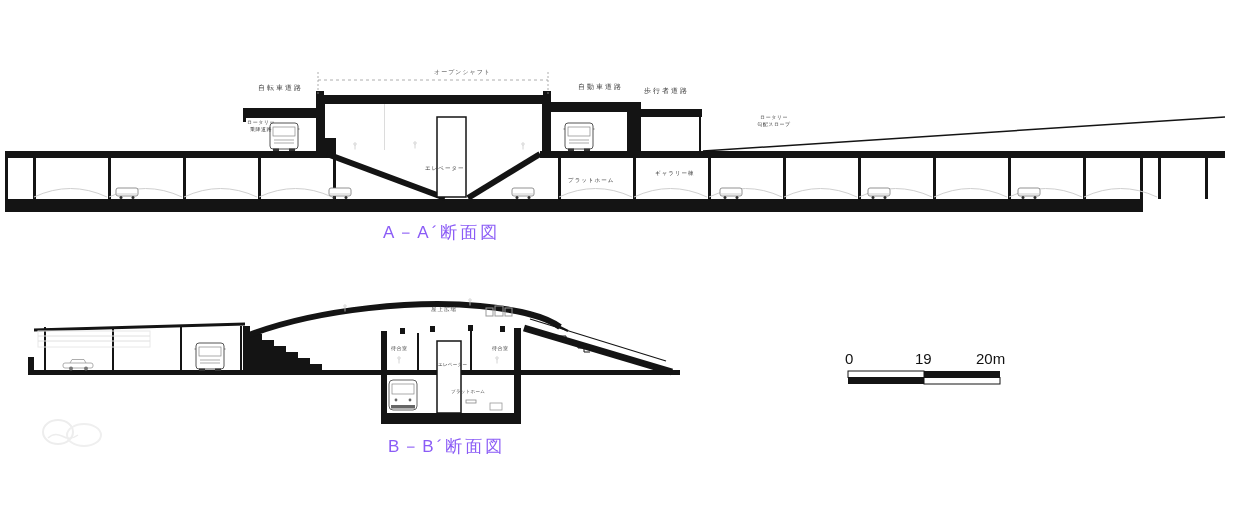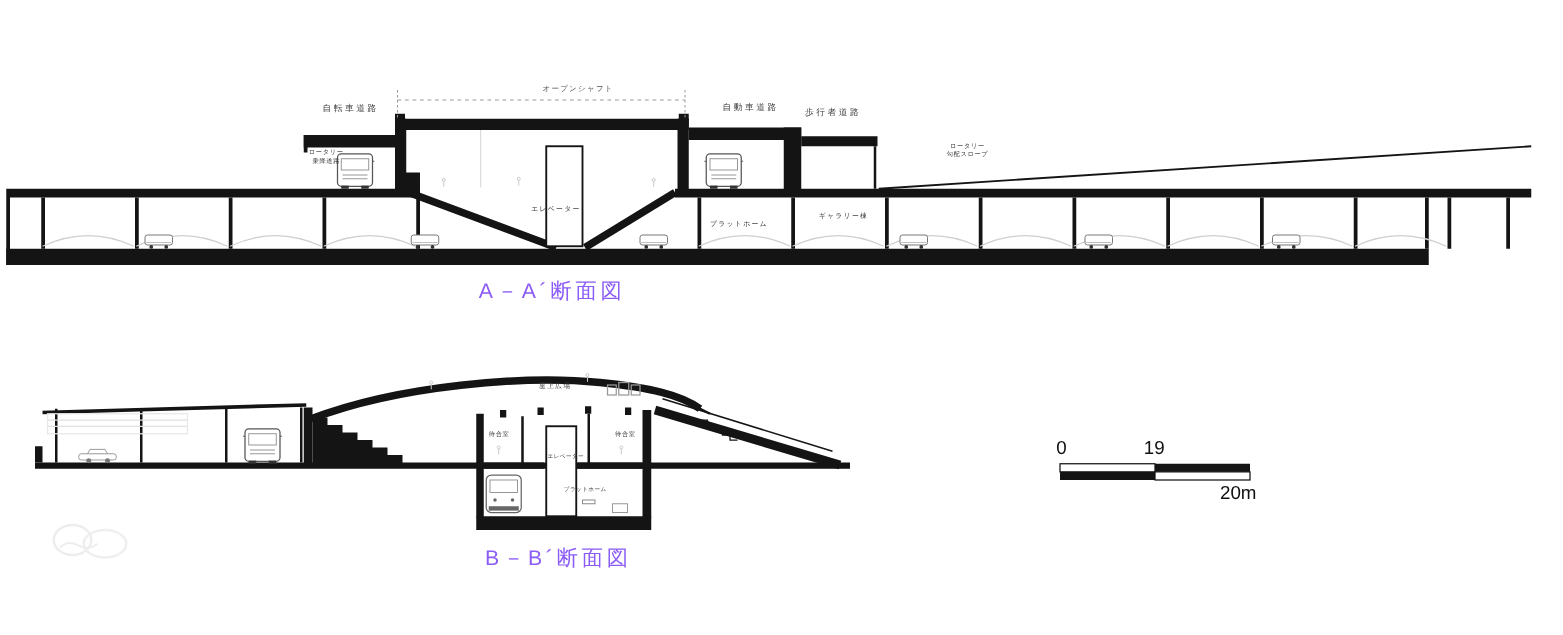--- a/index.html
+++ b/index.html
@@ -251,15 +251,15 @@
   <div class="lbl lbl-sm" style="left:431px;top:306px;">屋上広場</div>
   <div class="lbl lbl-xs" style="left:391px;top:345px;">待合室</div>
   <div class="lbl lbl-xs" style="left:492px;top:345px;">待合室</div>
   <div class="lbl lbl-xxs" style="left:438px;top:362px;">エレベーター</div>
   <div class="lbl lbl-xxs" style="left:451px;top:389px;">プラットホーム</div>
 
   <div class="sec-title" style="left:388px;top:435px;">B－B´断面図</div>
 
   <div class="scale-num" style="left:845px;top:350px;">0</div>
   <div class="scale-num" style="left:915px;top:350px;">19</div>
-  <div class="scale-num" style="left:976px;top:350px;margin-top:36px;">20m</div>
+  <div class="scale-num" style="left:976px;top:350px;">20m</div>
 
 </div>
 
 </body></html>

